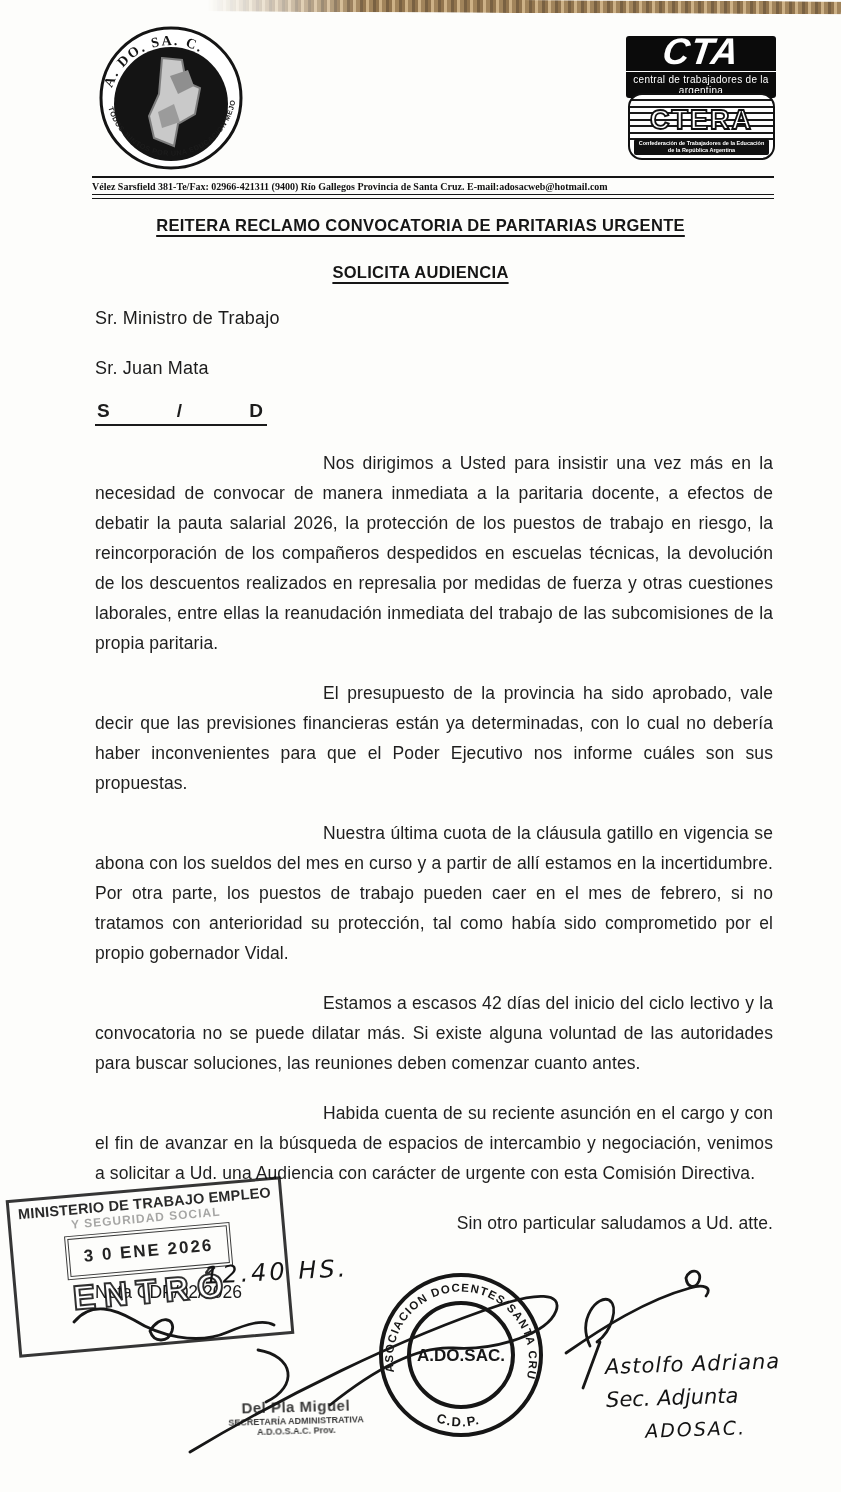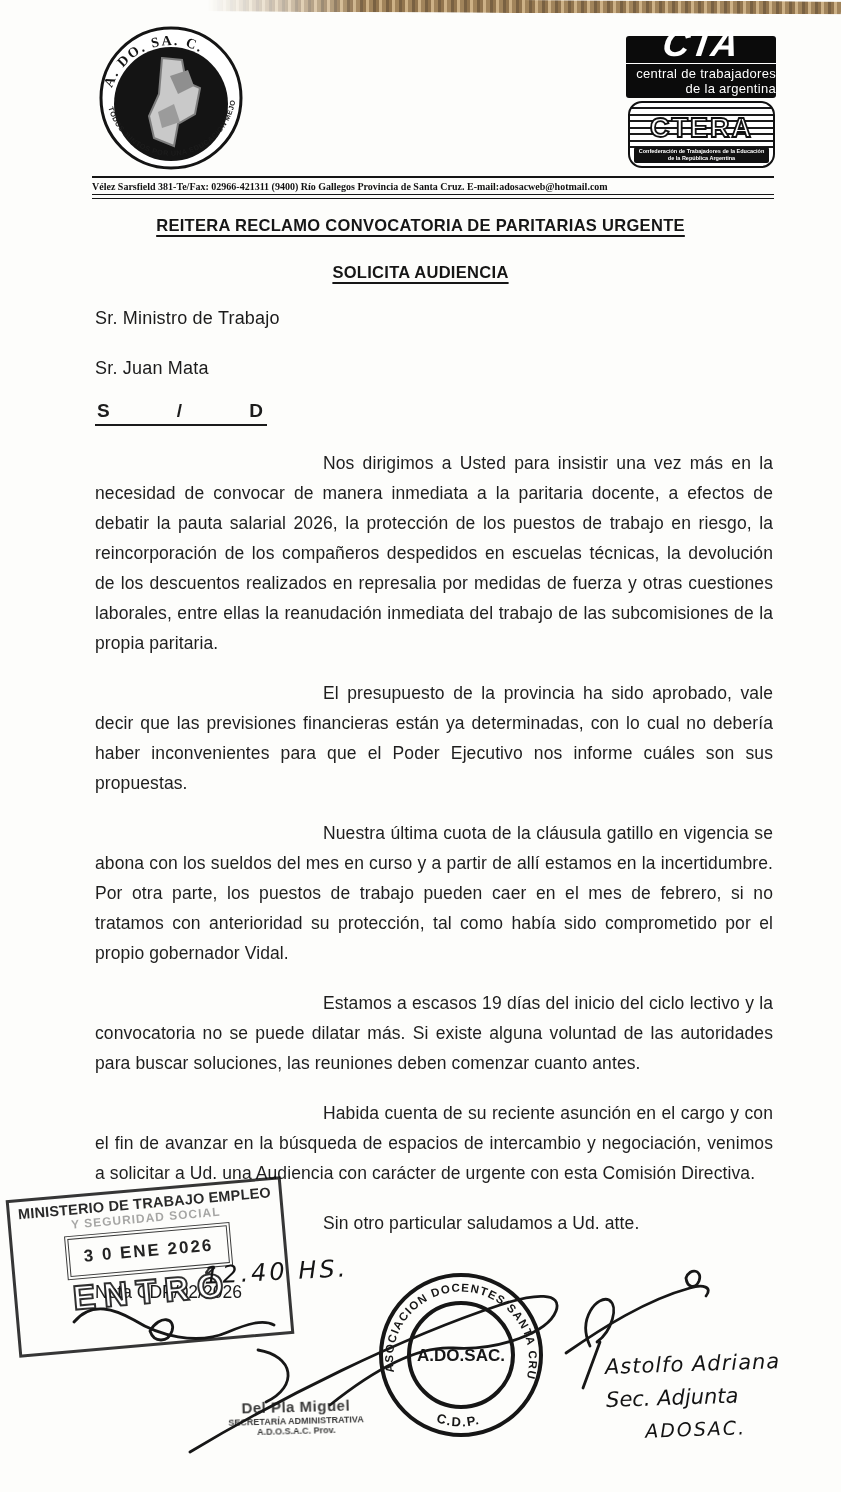--- a/index.html
+++ b/index.html
@@ -21,23 +21,23 @@
   .logo-adosac { position:absolute; left:90px; top:24px; }
   .org-block { position:absolute; left:248px; top:82px; width:372px; text-align:center;
     font-family:"Liberation Serif", serif; font-weight:bold; color:#111; }
   .org-block .l1 { font-size:19px; letter-spacing:.2px; }
   .org-block .l2 { font-size:18px; margin-top:5px; }
   .org-block .l3 { font-size:18px; margin-top:5px; }
   .cta-box { position:absolute; left:626px; top:36px; width:150px; height:62px;
     background:#0b0b0b; border-radius:3px; display:flex; flex-direction:column; justify-content:flex-end; }
   .cta-word { color:#fff; font-weight:bold; font-style:italic; font-size:37px; line-height:38px;
     text-align:center; transform:skewX(-8deg); letter-spacing:1px; }
-  .cta-sub { border-top:1.5px solid #fff; color:#fff; font-size:13px; text-align:right;
+  .cta-sub { border-top:1.5px solid #fff; color:#fff; font-size:10px; text-align:center;
     padding:1.5px 0 2.5px; letter-spacing:.3px; }
-  .ctera-box { position:absolute; left:628px; top:101px; width:147px; height:67px;
+  .ctera-box { position:absolute; left:628px; top:93px; width:147px; height:67px;
     border:2.5px solid #111; border-radius:14px; background:
     repeating-linear-gradient(180deg, transparent 0 4.5px, #1a1a1a 4.5px 6.5px) 0 0 / 100% 46px no-repeat, #fff;
     overflow:hidden; }
   .ctera-word { position:absolute; left:0; right:0; top:10px; text-align:center;
     font-size:27px; font-weight:bold; letter-spacing:2px; color:#fff;
     -webkit-text-stroke:1.8px #111; text-shadow:0 0 1px #111; }
   .ctera-band { position:absolute; left:4px; right:4px; bottom:3px; background:#111; color:#fff;
     font-size:5.5px; font-weight:bold; text-align:center; line-height:7px; padding:1px 0; border-radius:2px;}
   .address-bar { position:absolute; left:92px; top:176px; width:682px; border-top:2.5px solid #151515; }
   .address-text { font-family:"Liberation Serif", serif; font-weight:bold; font-size:10px;
@@ -51,21 +51,21 @@
   
   .recip { position:absolute; left:95px; font-size:18px; color:#1b1b1b; letter-spacing:.2px; }
   .r1 { top:308px;text-align:right; } .r2 { top:358px;text-align:center; }
   .sd-line { position:absolute; left:95px; top:400px; width:172px; display:flex;
     justify-content:space-between; font-size:19px; font-weight:bold;
     border-bottom:2px solid #1b1b1b; padding:0 4px 2px 2px; }
   
   .body-block { position:absolute; left:95px; top:448px; width:678px;
     font-size:17.5px; line-height:30px; color:#1e1e1e; text-align:justify; letter-spacing:.1px; }
   .body-block p { text-indent:228px; margin-bottom:20px; }
-  .body-block p.closing { text-align:left; margin-bottom:16px; }
+  .body-block p.closing { text-align:right; margin-bottom:16px; }
   
   .ministry-stamp { position:absolute; left:12px; top:1188px; width:276px; height:158px;
     border:3.5px solid rgba(10,10,10,.82); transform:rotate(-5deg); z-index:3;
     text-align:center; background:rgba(255,255,255,.0); }
   .ms-l1 { font-size:14.5px; font-weight:bold; color:rgba(10,10,10,.88); margin-top:4px; letter-spacing:.2px;}
   .ms-l2 { font-size:12px; font-weight:bold; color:rgba(20,20,20,.38); letter-spacing:1px; }
   .ms-datebox { width:160px; margin:7px auto 4px; border:1.5px solid rgba(10,10,10,.8);
     outline:1.5px solid rgba(10,10,10,.8); outline-offset:2px;
     font-size:17px; font-weight:bold; color:rgba(10,10,10,.9); padding:8px 0; letter-spacing:2px; }
   .ms-entro { font-size:34px; font-weight:bold; letter-spacing:8px; color:#fff;
@@ -145,21 +145,21 @@
   <div class="sd-line">
     <span>S</span>
     <span>/</span>
     <span>D</span>
   </div>
 
   <div class="body-block">
     <p>Nos dirigimos a Usted para insistir una vez más en la necesidad de convocar de manera inmediata a la paritaria docente, a efectos de debatir la pauta salarial 2026, la protección de los puestos de trabajo en riesgo, la reincorporación de los compañeros despedidos en escuelas técnicas, la devolución de los descuentos realizados en represalia por medidas de fuerza y otras cuestiones laborales, entre ellas la reanudación inmediata del trabajo de las subcomisiones de la propia paritaria.</p>
     <p>El presupuesto de la provincia ha sido aprobado, vale decir que las previsiones financieras están ya determinadas, con lo cual no debería haber inconvenientes para que el Poder Ejecutivo nos informe cuáles son sus propuestas.</p>
     <p>Nuestra última cuota de la cláusula gatillo en vigencia se abona con los sueldos del mes en curso y a partir de allí estamos en la incertidumbre. Por otra parte, los puestos de trabajo pueden caer en el mes de febrero, si no tratamos con anterioridad su protección, tal como había sido comprometido por el propio gobernador Vidal.</p>
-    <p>Estamos a escasos 19 días del inicio del ciclo lectivo y la convocatoria no se puede dilatar más. Si existe alguna voluntad de las autoridades para buscar soluciones, las reuniones deben comenzar cuanto antes.</p>
+    <p>Estamos a escasos 42 días del inicio del ciclo lectivo y la convocatoria no se puede dilatar más. Si existe alguna voluntad de las autoridades para buscar soluciones, las reuniones deben comenzar cuanto antes.</p>
     <p>Habida cuenta de su reciente asunción en el cargo y con el fin de avanzar en la búsqueda de espacios de intercambio y negociación, venimos a solicitar a Ud. una Audiencia con carácter de urgente con esta Comisión Directiva.</p>
     <p class="closing">Sin otro particular saludamos a Ud. atte.</p>
   </div>
 
   <div class="ministry-stamp">
     <div class="ms-l1">MINISTERIO DE TRABAJO EMPLEO</div>
     <div class="ms-l2">Y SEGURIDAD SOCIAL</div>
     <div class="ms-datebox">3 0 ENE 2026</div>
     <div class="ms-entro">ENTRÓ</div>
   </div>

